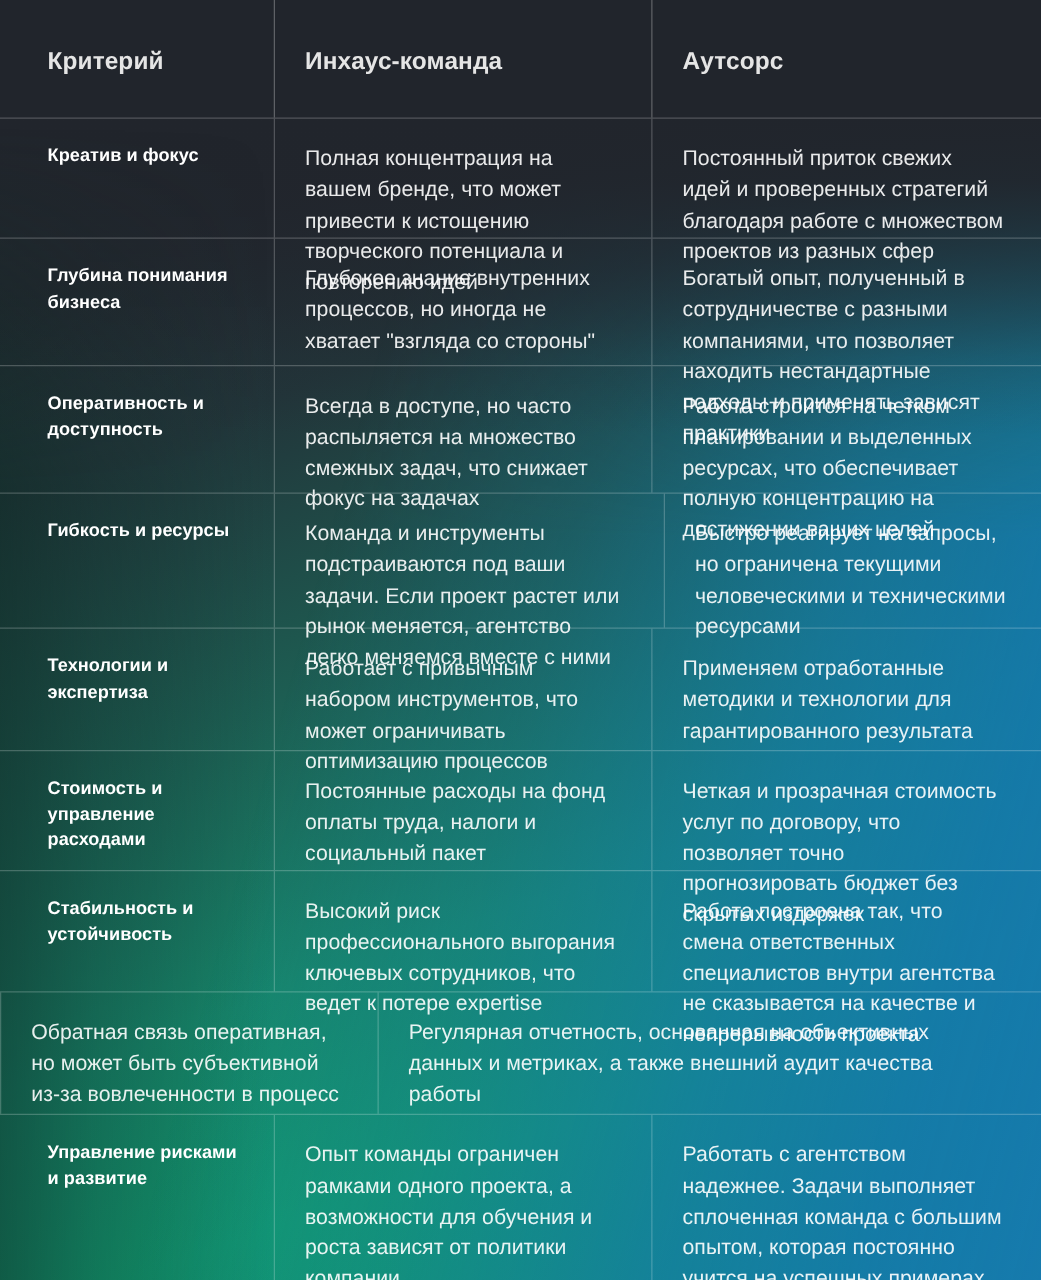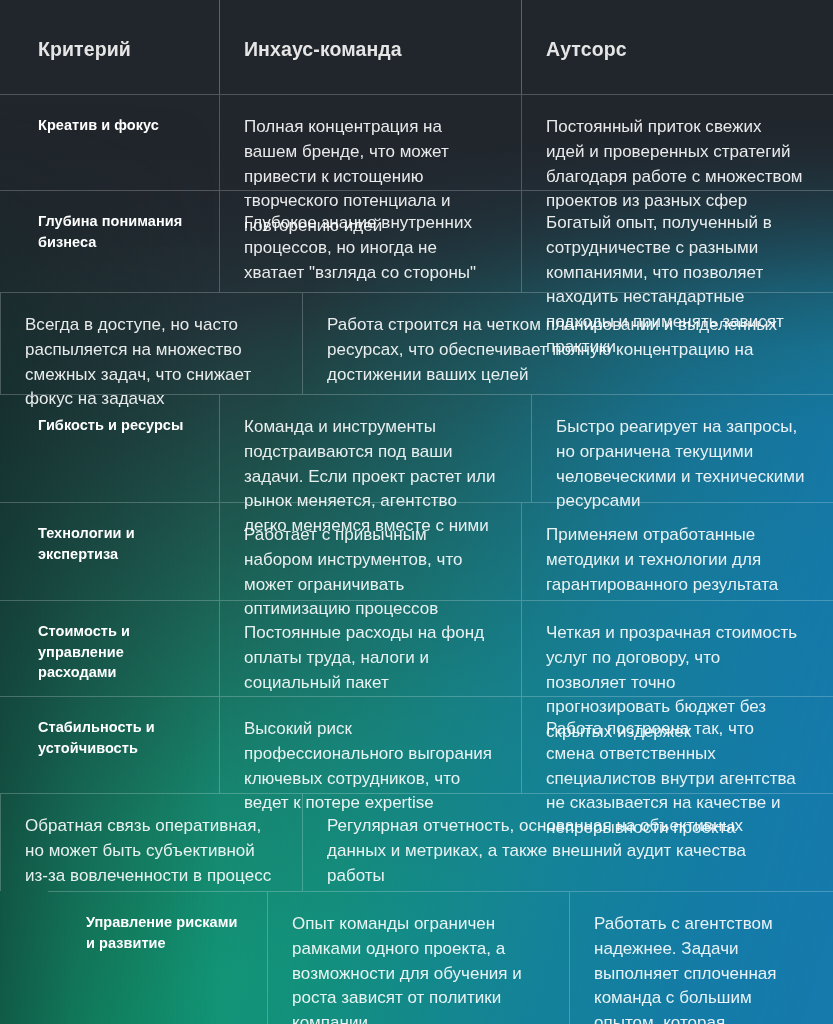--- a/index.html
+++ b/index.html
@@ -155,21 +155,21 @@
   
   .row.header-row { height: 94px; }
   .row.r1 { height: 96px; }
   .row.r2 { height: 102px; }
   .row.r3 { height: 102px; }
   .row.r4 { height: 108px; }
   .row.r5 { height: 98px; }
   .row.r6 { height: 96px; }
   .row.r7 { height: 97px; }
   .row.r8 { height: 98px; }
-  .row.r9 { height: 133px; margin-left: 48px; }
+  .row.r9 { height: 133px; }
 </style>
 </head>
 <body>
 
 <div class="stage">
 
   <div class="grad-layer grad-base"></div>
   <div class="grad-layer grad-blue"></div>
   <div class="grad-layer grad-dark-top"></div>
   <div class="grad-layer grad-left-shade"></div>
@@ -206,20 +206,23 @@
       </div>
       <div class="cell c-inhouse">
         <div class="cell-text">Глубокое знание внутренних процессов, но иногда не хватает "взгляда со стороны"</div>
       </div>
       <div class="cell c-outsource">
         <div class="cell-text">Богатый опыт, полученный в сотрудничестве с разными компаниями, что позволяет находить нестандартные подходы и применять зависят практики</div>
       </div>
     </div>
 
     <div class="row r3">
+      <div class="cell c-criteria">
+        <div class="criteria-label">Оперативность и доступность</div>
+      </div>
       <div class="cell c-inhouse">
         <div class="cell-text">Всегда в доступе, но часто распыляется на множество смежных задач, что снижает фокус на задачах</div>
       </div>
       <div class="cell c-outsource">
         <div class="cell-text">Работа строится на четком планировании и выделенных ресурсах, что обеспечивает полную концентрацию на достижении ваших целей</div>
       </div>
     </div>
 
     <div class="row r4">
       <div class="cell c-criteria">

